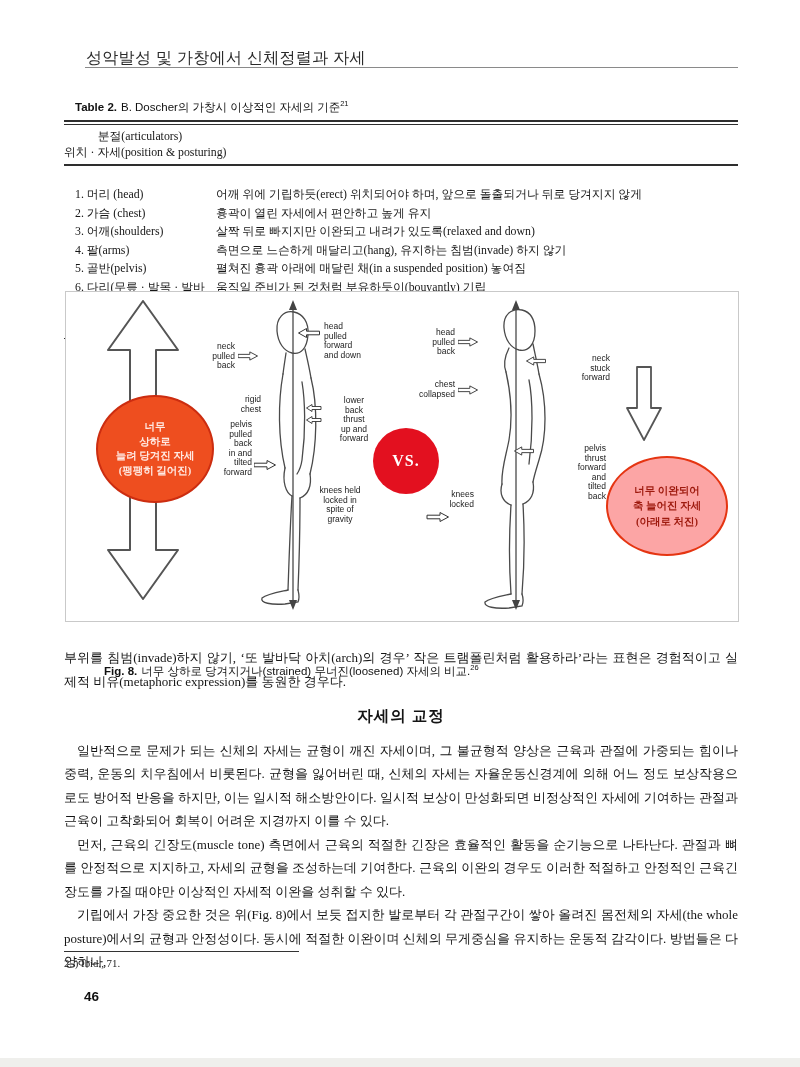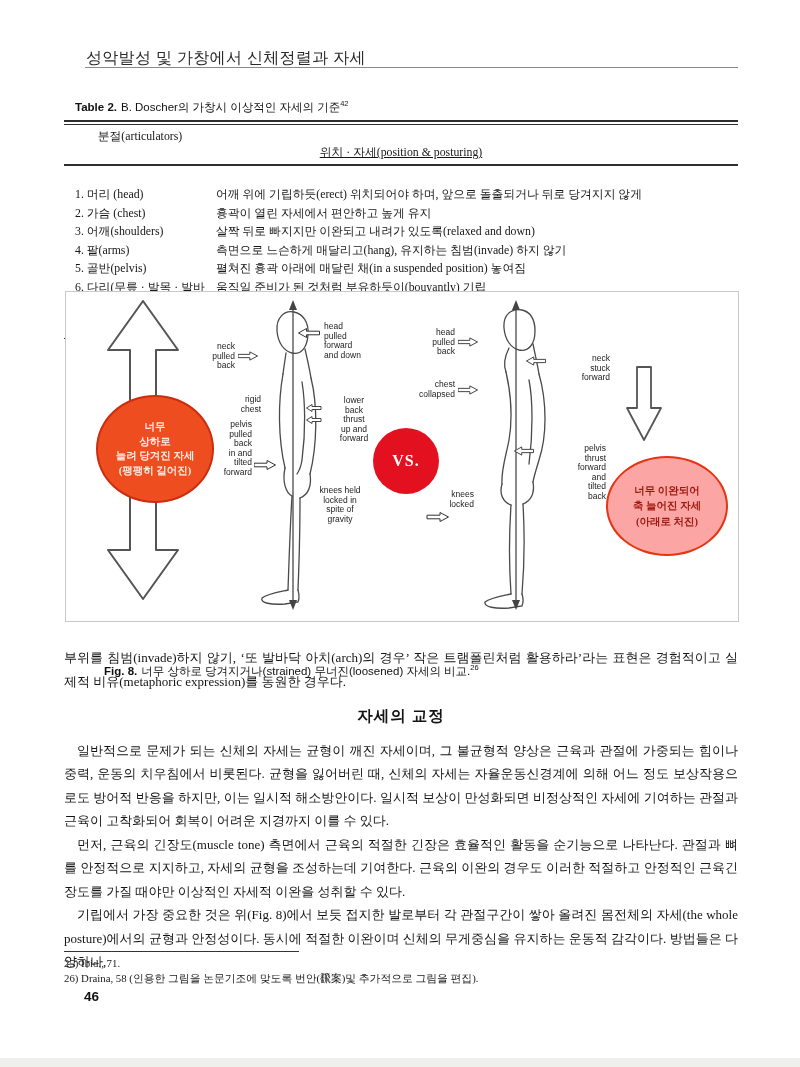--- a/index.html
+++ b/index.html
@@ -16,21 +16,21 @@
 
   
   #table-caption { top:100px; left:75px; width:660px; font-family:"Liberation Sans",sans-serif; font-size:11.5px; color:#111; }
   #table-caption .cap-label { font-weight:bold; margin-right:4px; }
   sup { font-size:7.5px; vertical-align:super; line-height:0; }
   #table2 { top:120px; left:64px; width:674px; font-size:11.8px; color:#161616; }
   .ttop1 { height:2px; background:#2e2e2e; }
   .ttop2 { height:1px; background:#2e2e2e; margin-top:2px; }
   .thead-row { display:flex; padding:4px 0 3px 0; border-bottom:2px solid #2e2e2e;flex-direction:column; }
   .th1 { width:152px; text-align:center; }
-  .th2 { flex:1; text-align:center;text-decoration:underline; }
+  .th2 { flex:1; text-align:left; }
   .tbody { padding-top:19px; }
   .trow { display:flex; line-height:18.6px; }
   .tc1 { width:152px; padding-left:11px; box-sizing:border-box; }
   .tc2 { flex:1; padding-right:4px; }
   .hang { padding-left:7px; text-indent:-7px; }
   .tbot { height:0; border-top:1.5px solid #2e2e2e; margin-top:4px; }
 
   
   #figure-box { top:291px; left:65px; width:672px; height:329px; border:1px solid #c9c9c9; background:#fff; }
   .fig-label { font-family:"Liberation Sans",sans-serif; font-size:8.5px; line-height:9.6px;
@@ -67,21 +67,21 @@
 </style>
 </head>
 <body>
 
 <div id="page">
 
   <div class="abs" id="running-head">성악발성 및 가창에서 신체정렬과 자세</div>
   <div class="abs" id="head-rule"></div>
 
   <div class="abs" id="table-caption">
-    <span class="cap-label">Table 2.</span><span>B. Doscher의 가창시 이상적인 자세의 기준</span><sup>42</sup>
+    <span class="cap-label">Table 2.</span><span>B. Doscher의 가창시 이상적인 자세의 기준</span><sup>21</sup>
   </div>
 
   <div class="abs" id="table2">
     <div class="ttop1"></div>
     <div class="ttop2"></div>
     <div class="thead-row">
       <div class="th1">분절(articulators)</div>
       <div class="th2">위치 · 자세(position &amp; posturing)</div>
     </div>
     <div class="tbody">
@@ -277,18 +277,17 @@
     <p>부위를 침범(invade)하지 않기, ‘또 발바닥 아치(arch)의 경우’ 작은 트램폴린처럼 활용하라’라는 표현은 경험적이고 실제적 비유(metaphoric expression)를 동원한 경우다.</p>
     <p id="section-heading">자세의 교정</p>
     <p class="indent">일반적으로 문제가 되는 신체의 자세는 균형이 깨진 자세이며, 그 불균형적 양상은 근육과 관절에 가중되는 힘이나 중력, 운동의 치우침에서 비롯된다. 균형을 잃어버린 때, 신체의 자세는 자율운동신경계에 의해 어느 정도 보상작용으로도 방어적 반응을 하지만, 이는 일시적 해소방안이다. 일시적 보상이 만성화되면 비정상적인 자세에 기여하는 관절과 근육이 고착화되어 회복이 어려운 지경까지 이를 수 있다.</p>
     <p class="indent">먼저, 근육의 긴장도(muscle tone) 측면에서 근육의 적절한 긴장은 효율적인 활동을 순기능으로 나타난다. 관절과 뼈를 안정적으로 지지하고, 자세의 균형을 조성하는데 기여한다. 근육의 이완의 경우도 이러한 적절하고 안정적인 근육긴장도를 가질 때야만 이상적인 자세적 이완을 성취할 수 있다.</p>
     <p class="indent">기립에서 가장 중요한 것은 위(Fig. 8)에서 보듯 접지한 발로부터 각 관절구간이 쌓아 올려진 몸전체의 자세(the whole posture)에서의 균형과 안정성이다. 동시에 적절한 이완이며 신체의 무게중심을 유지하는 운동적 감각이다. 방법들은 다양하나,</p>
   </div>
 
   <div class="abs" id="footnote-rule"></div>
   <div class="abs" id="footnotes">
     <div>25) Ibid., 71.</div>
-    <div>26) Draina, 58 (인용한 그림을 논문기조에 맞도록 번안(飜案)및 추가적으로 그림을 편집).</div>
   </div>
 
   <div class="abs" id="page-number">46</div>
   <div class="abs" id="next-page-edge"></div>
 </div>
 
 </body></html>

